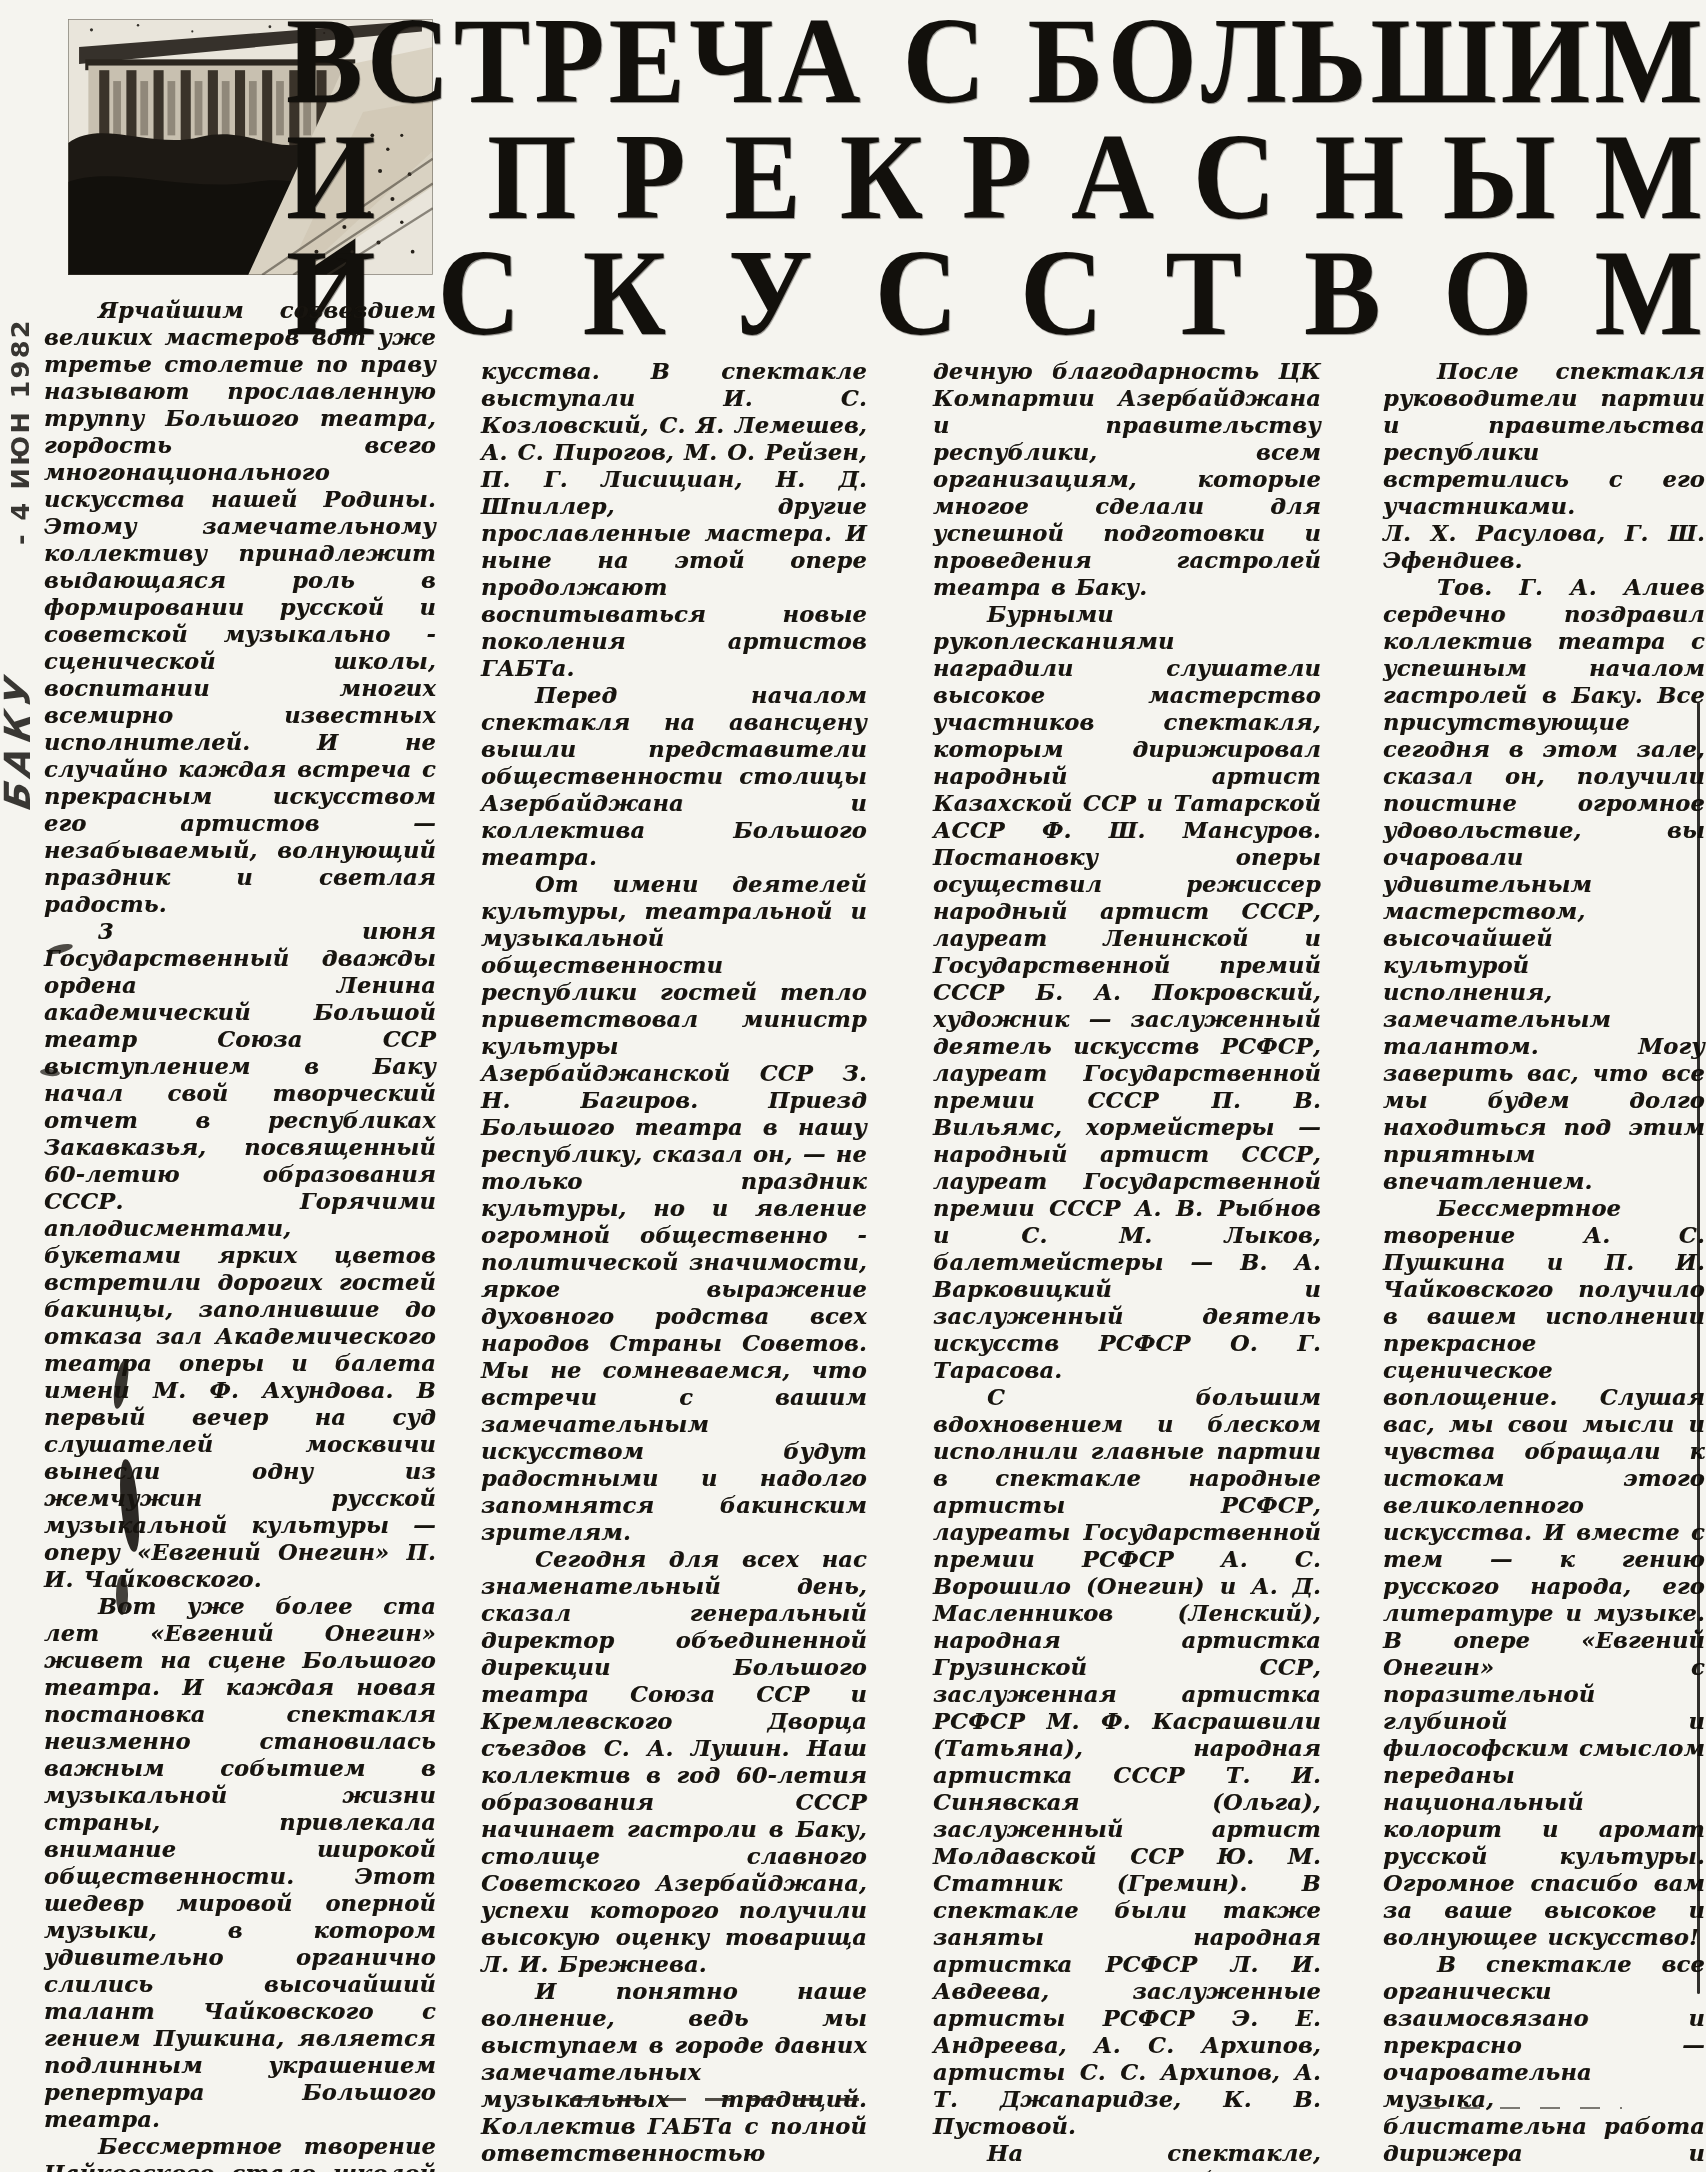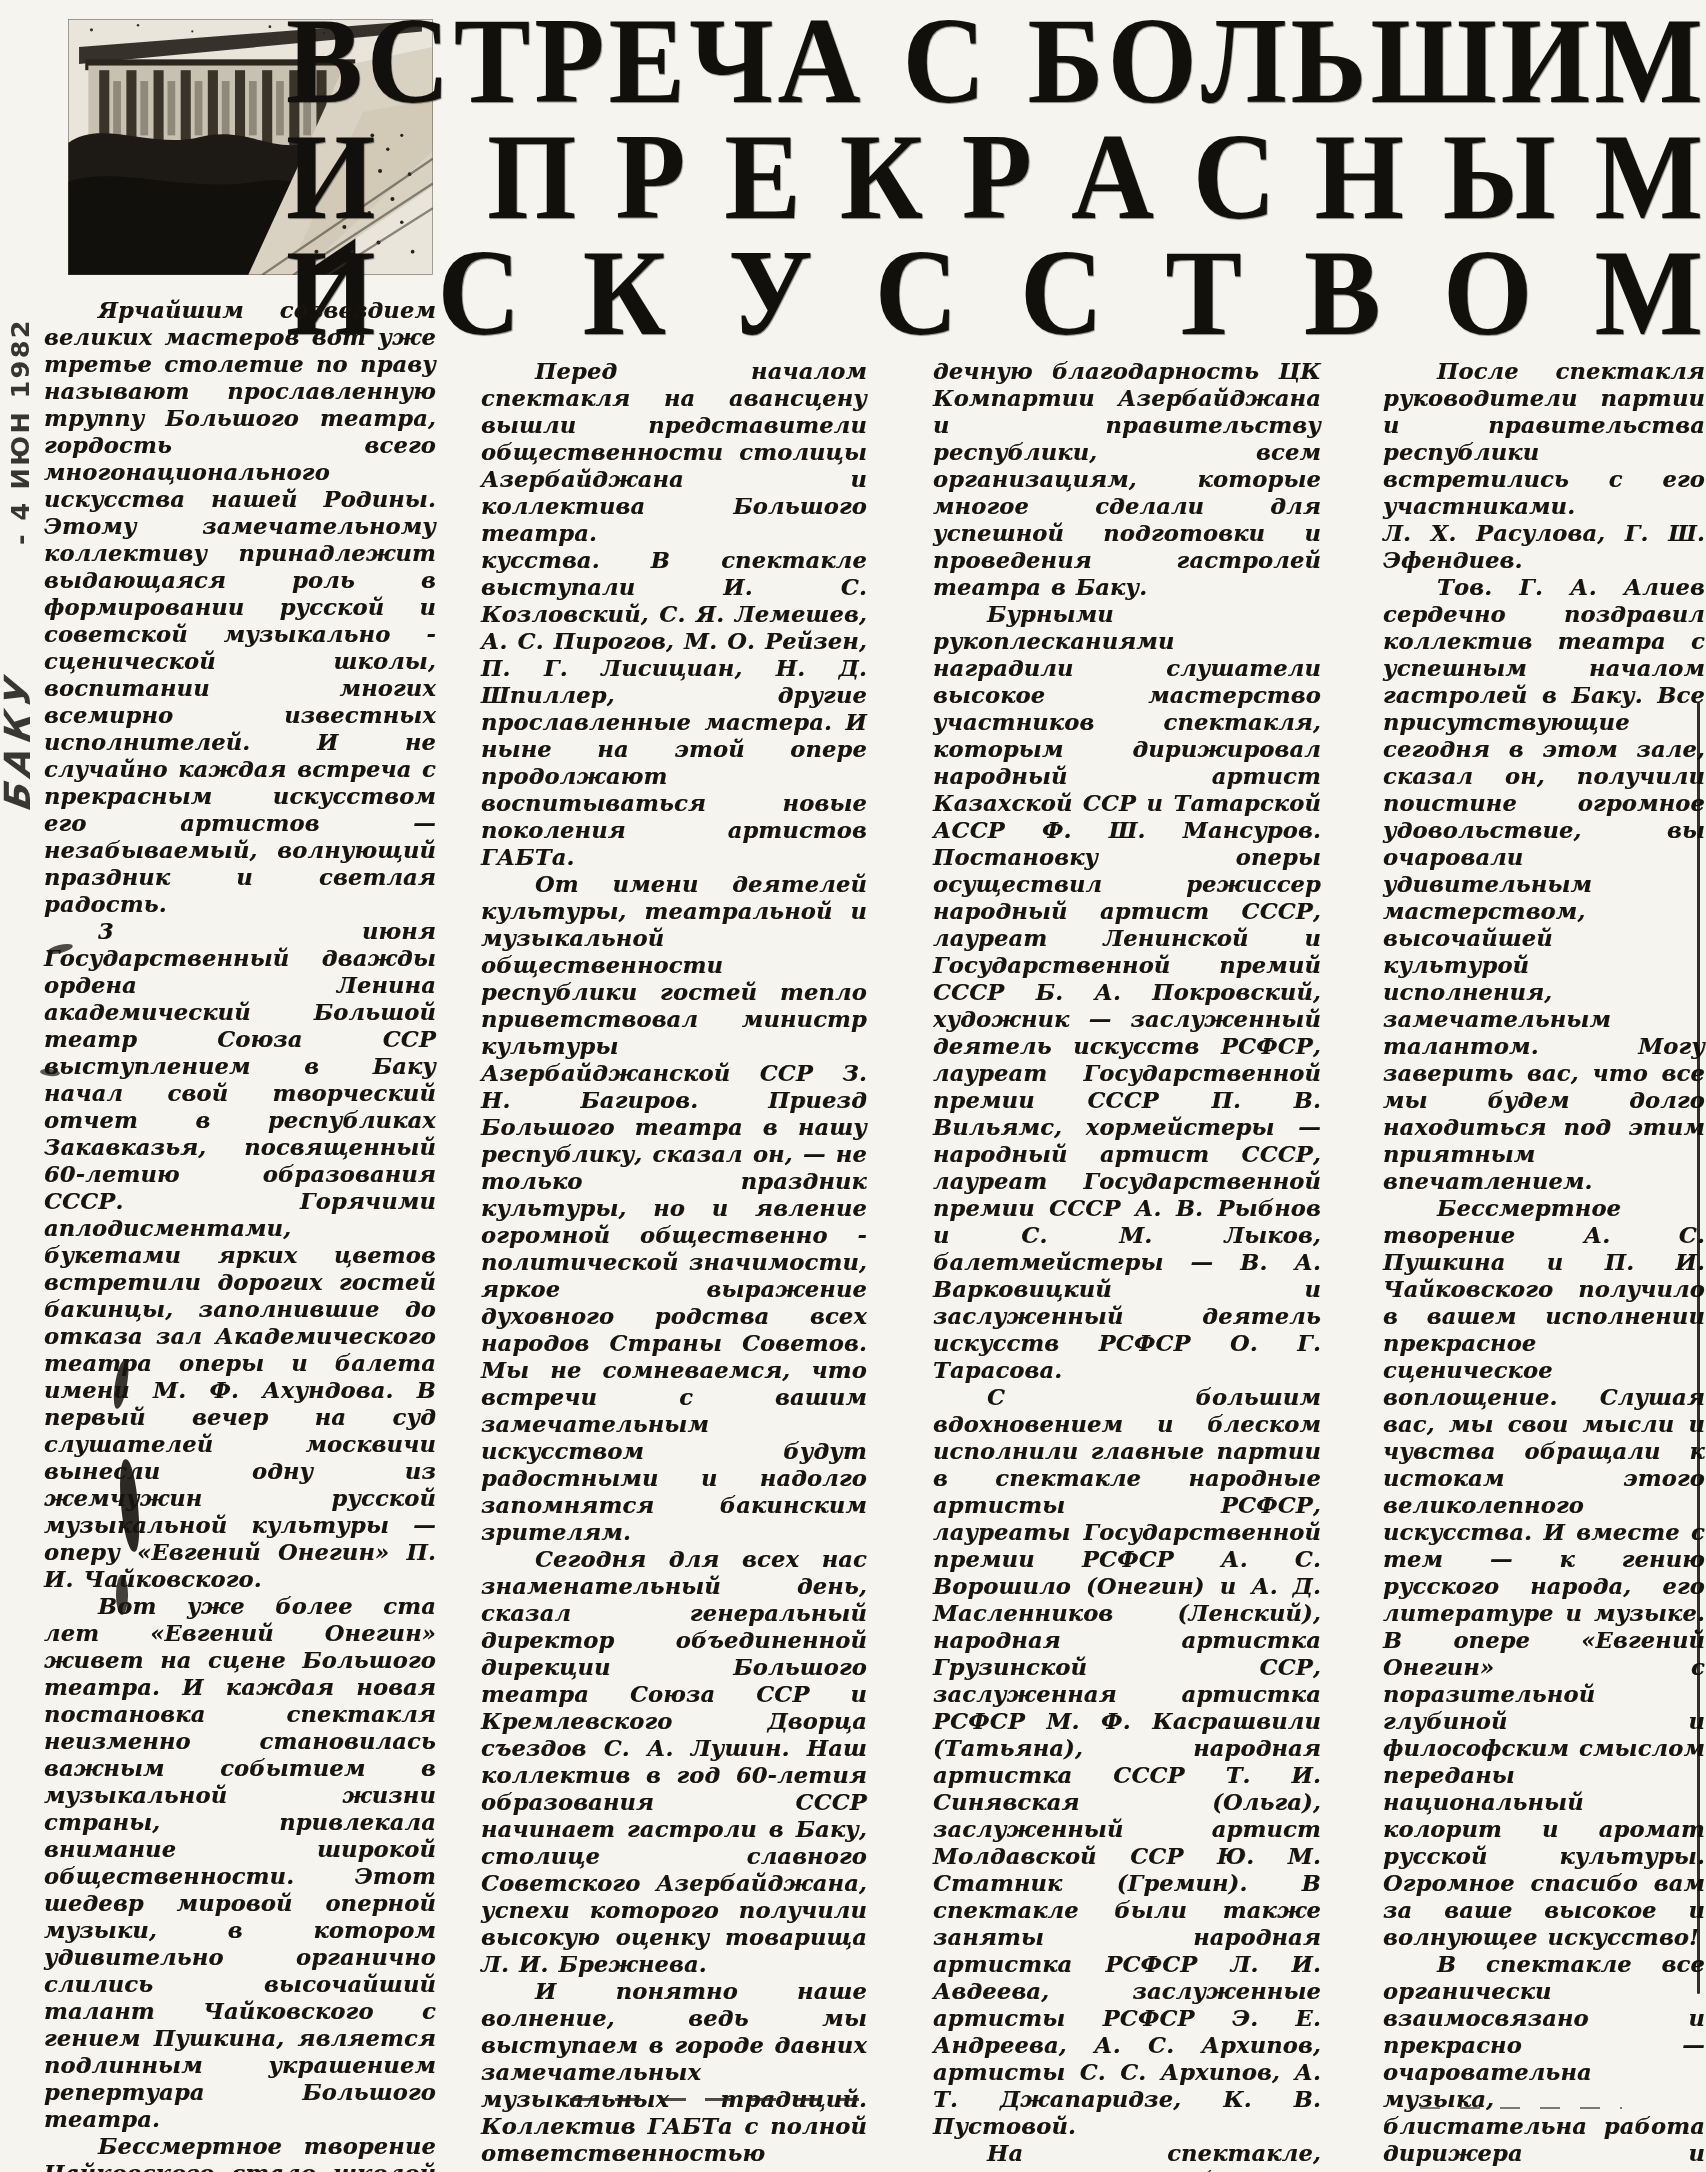--- a/index.html
+++ b/index.html
@@ -205,22 +205,22 @@
       </div>
   </div>
 
   <div class="col" id="col1">
       <p class="para ind">Ярчайшим созвездием великих мастеров вот уже третье столетие по праву называют прославленную труппу Большого театра, гордость всего многонационального искусства нашей Родины. Этому замечательному коллективу принадлежит выдающаяся роль в формировании русской и советской музыкально - сценической школы, воспитании многих всемирно известных исполнителей. И не случайно каждая встреча с прекрасным искусством его артистов — незабываемый, волнующий праздник и светлая радость.</p>
       <p class="para ind">3 июня Государственный дважды ордена Ленина академический Большой театр Союза ССР выступлением в Баку начал свой творческий отчет в республиках Закавказья, посвященный 60-летию образования СССР. Горячими аплодисментами, букетами ярких цветов встретили дорогих гостей бакинцы, заполнившие до отказа зал Академического театра оперы и балета имени М. Ф. Ахундова. В первый вечер на суд слушателей москвичи вынесли одну из жемчужин русской музыкальной культуры — оперу «Евгений Онегин» П. И. Чайковского.</p>
       <p class="para ind">Вот уже более ста лет «Евгений Онегин» живет на сцене Большого театра. И каждая новая постановка спектакля неизменно становилась важным событием в музыкальной жизни страны, привлекала внимание широкой общественности. Этот шедевр мировой оперной музыки, в котором удивительно органично слились высочайший талант Чайковского с гением Пушкина, является подлинным украшением репертуара Большого театра.</p>
       <p class="para ind">Бессмертное творение Чайковского стало школой мастерства замечательных вокалистов Большого театра, имена которых золотыми буквами вписаны в летопись отечественной музыкальной культуры. В «Евгении Онегине» пели великие артисты Л. В. Собинов, А. В. Нежданова, Ф. И. Шаляпин, открывшие новую эпоху в истории мирового оперного ис-</p>
     </div>
   <div class="col" id="col2">
+      <p class="para">кусства. В спектакле выступали И. С. Козловский, С. Я. Лемешев, А. С. Пирогов, М. О. Рейзен, П. Г. Лисициан, Н. Д. Шпиллер, другие прославленные мастера. И ныне на этой опере продолжают воспитываться новые поколения артистов ГАБТа.</p>
       <p class="para ind">Перед началом спектакля на авансцену вышли представители общественности столицы Азербайджана и коллектива Большого театра.</p>
-      <p class="para">кусства. В спектакле выступали И. С. Козловский, С. Я. Лемешев, А. С. Пирогов, М. О. Рейзен, П. Г. Лисициан, Н. Д. Шпиллер, другие прославленные мастера. И ныне на этой опере продолжают воспитываться новые поколения артистов ГАБТа.</p>
       <p class="para ind">От имени деятелей культуры, театральной и музыкальной общественности республики гостей тепло приветствовал министр культуры Азербайджанской ССР З. Н. Багиров. Приезд Большого театра в нашу республику, сказал он, — не только праздник культуры, но и явление огромной общественно - политической значимости, яркое выражение духовного родства всех народов Страны Советов. Мы не сомневаемся, что встречи с вашим замечательным искусством будут радостными и надолго запомнятся бакинским зрителям.</p>
       <p class="para ind">Сегодня для всех нас знаменательный день, сказал генеральный директор объединенной дирекции Большого театра Союза ССР и Кремлевского Дворца съездов С. А. Лушин. Наш коллектив в год 60-летия образования СССР начинает гастроли в Баку, столице славного Советского Азербайджана, успехи которого получили высокую оценку товарища Л. И. Брежнева.</p>
       <p class="para ind">И понятно наше волнение, ведь мы выступаем в городе давних замечательных музыкальных традиций. Коллектив ГАБТа с полной ответственностью готовился к этим гастролям. И мы надеемся, что многомиллионная армия почитателей искусства Большого театра пополнится новыми поклонниками.</p>
     </div>
   <div class="col" id="col3">
       <p class="para">дечную благодарность ЦК Компартии Азербайджана и правительству республики, всем организациям, которые многое сделали для успешной подготовки и проведения гастролей театра в Баку.</p>
       <p class="para ind">Бурными рукоплесканиями наградили слушатели высокое мастерство участников спектакля, которым дирижировал народный артист Казахской ССР и Татарской АССР Ф. Ш. Мансуров. Постановку оперы осуществил режиссер народный артист СССР, лауреат Ленинской и Государственной премий СССР Б. А. Покровский, художник — заслуженный деятель искусств РСФСР, лауреат Государственной премии СССР П. В. Вильямс, хормейстеры — народный артист СССР, лауреат Государственной премии СССР А. В. Рыбнов и С. М. Лыков, балетмейстеры — В. А. Варковицкий и заслуженный деятель искусств РСФСР О. Г. Тарасова.</p>
       <p class="para ind">С большим вдохновением и блеском исполнили главные партии в спектакле народные артисты РСФСР, лауреаты Государственной премии РСФСР А. С. Ворошило (Онегин) и А. Д. Масленников (Ленский), народная артистка Грузинской ССР, заслуженная артистка РСФСР М. Ф. Касрашвили (Татьяна), народная артистка СССР Т. И. Синявская (Ольга), заслуженный артист Молдавской ССР Ю. М. Статник (Гремин). В спектакле были также заняты народная артистка РСФСР Л. И. Авдеева, заслуженные артисты РСФСР Э. Е. Андреева, А. С. Архипов, артисты С. С. Архипов, А. Т. Джапаридзе, К. В. Пустовой.</p>
       <p class="para ind">На спектакле, прошедшем с большим успехом, присутствовали кандидат в члены Политбюро ЦК КПСС, первый секретарь ЦК Компартии Азербайджана Г. А. Алиев, члены и кандидаты в члены Бюро ЦК Компартии Азербайджана К. М. Багиров, О. А. Багиров, Г. А. Гасанов, И. А. Мамедов, Г. Н. Сеидов, С. Б. Татлиев, К. А. Халилов, Р. Э. Мехтиев, Д. М. Муслим-заде,</p>
     </div>

